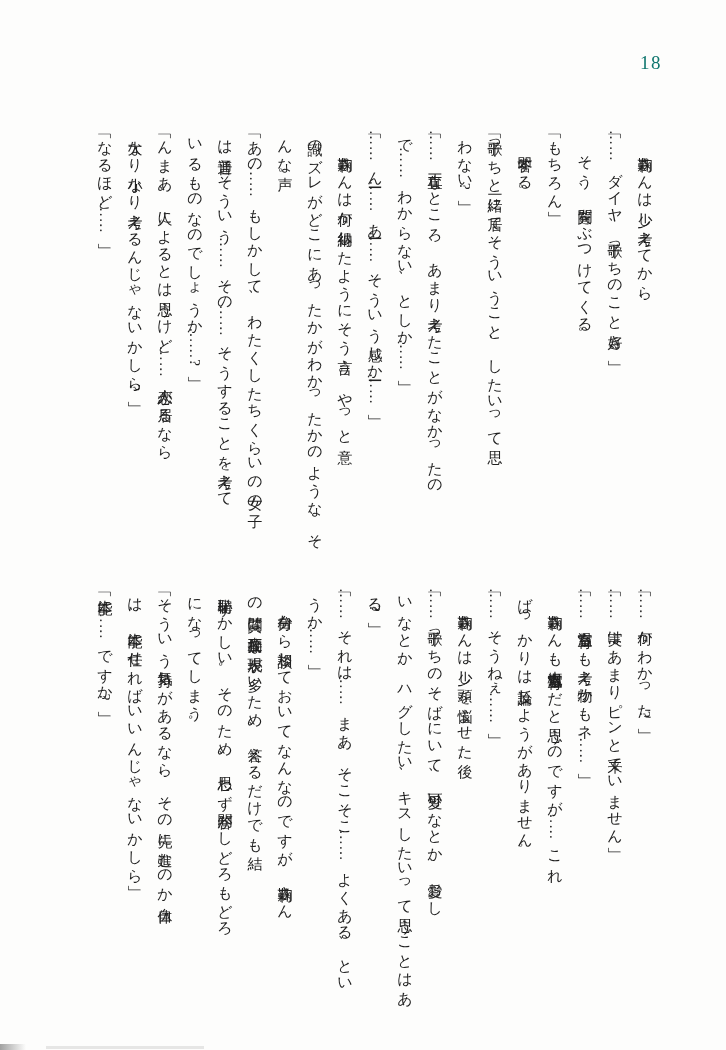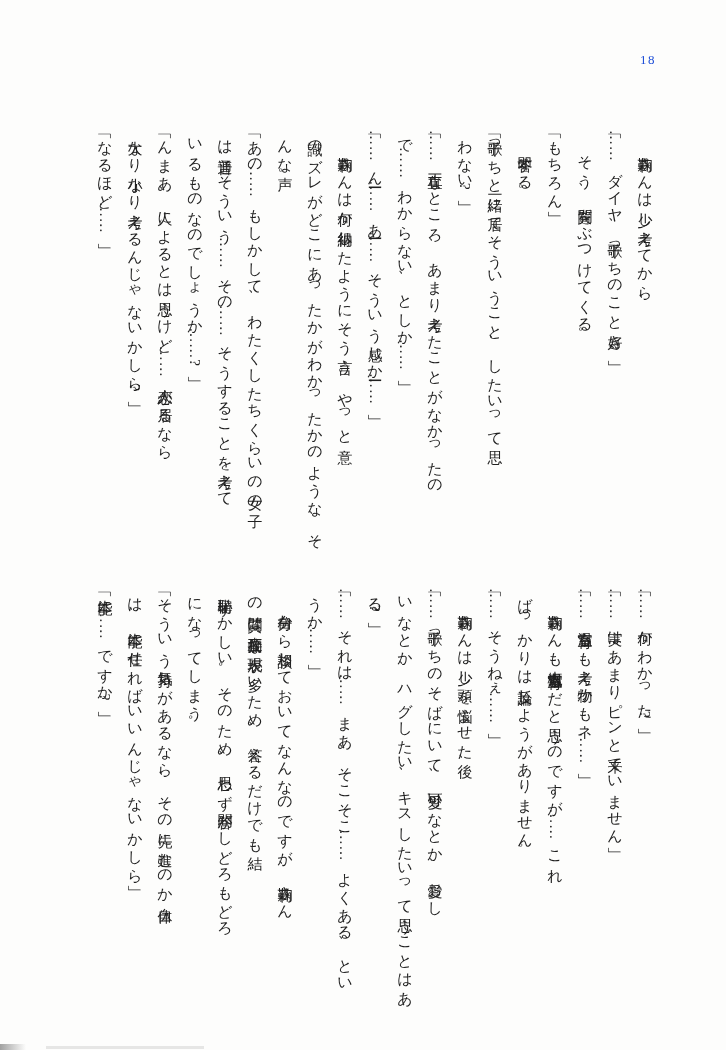--- a/index.html
+++ b/index.html
@@ -11,23 +11,23 @@
     height: 1050px;
     position: relative;
     overflow: hidden;
     background: var(--paper, #fdfdfc);
     font-family: "Liberation Serif", "DejaVu Serif", serif;
   }
   .page-number {
     position: absolute;
     top: 52px;
     left: 640px;
-    font-size: 13px;
+    font-size: 19px;
     letter-spacing: 1.5px;
-    color: #1d4ed8;
+    color: #0f766e;
   }
   .vtext {
     position: absolute;
     right: 66px;
     width: 570px;
     height: 385px;
     writing-mode: vertical-rl;
     text-orientation: mixed;
     font-size: 15px;
     line-height: 30px;

